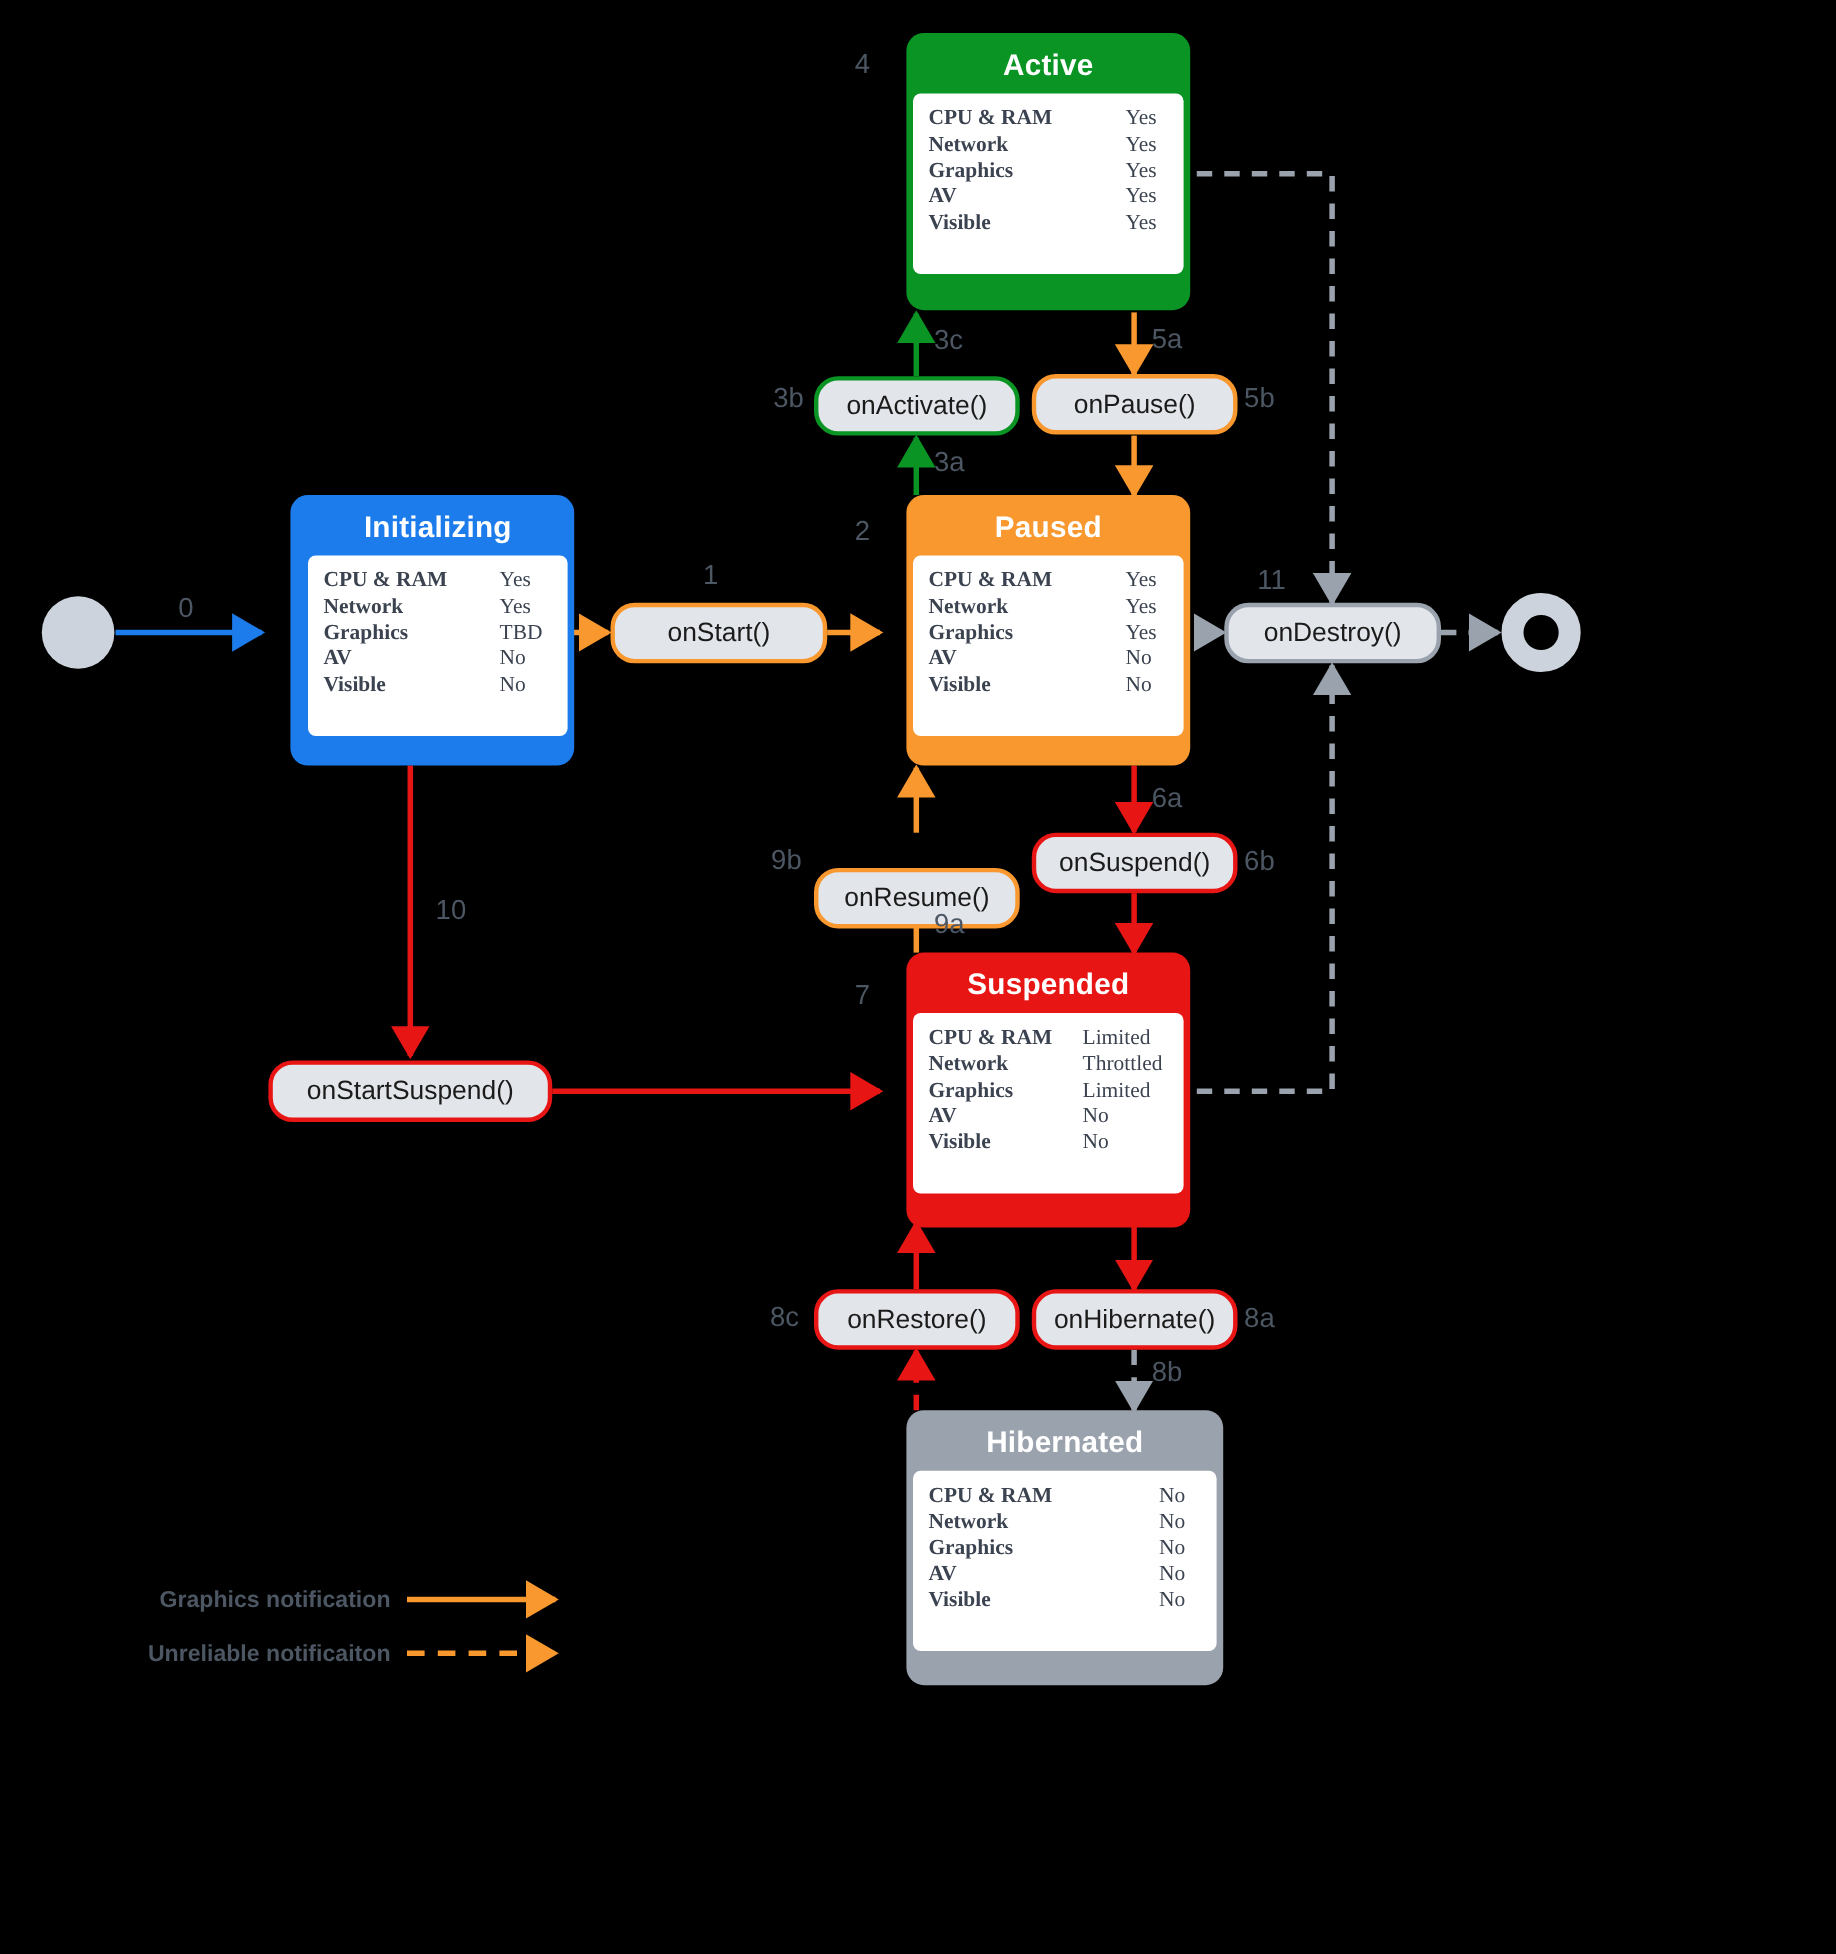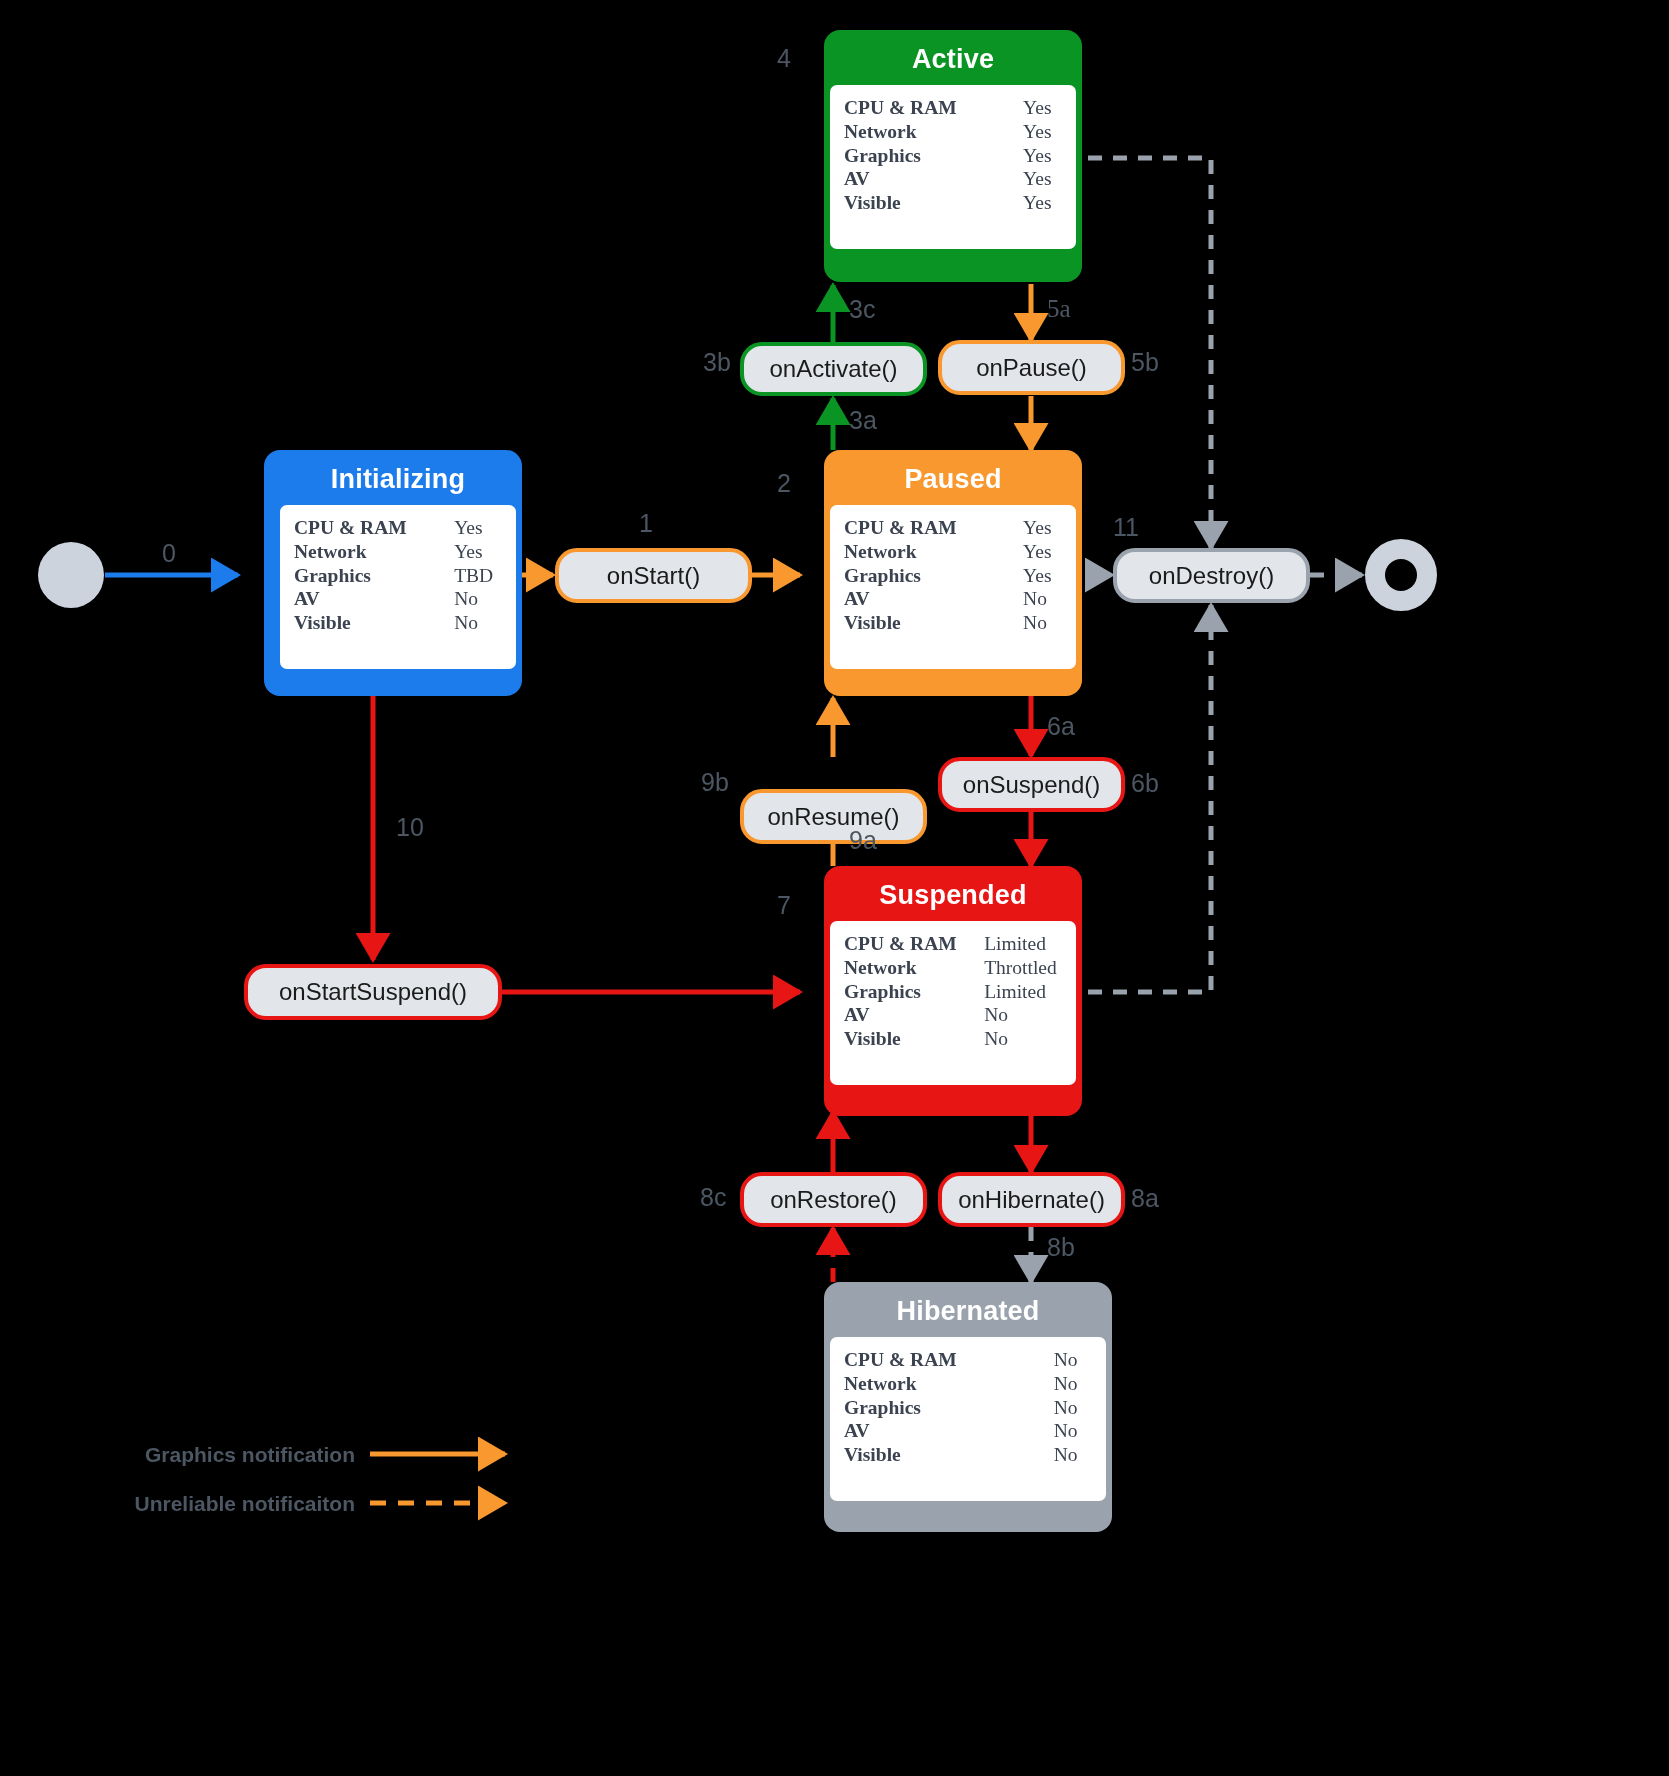--- a/index.html
+++ b/index.html
@@ -288,32 +288,32 @@
 
   <div class="event ev-gray" style="left:1113px;top:548px;width:197px;height:55px;">onDestroy()</div>
 
   <div class="lbl" style="left:162px;top:541px;">0</div>
   <div class="lbl" style="left:639px;top:511px;">1</div>
   <div class="lbl" style="left:777px;top:471px;">2</div>
   <div class="lbl" style="left:849px;top:408px;">3a</div>
   <div class="lbl" style="left:703px;top:350px;">3b</div>
   <div class="lbl" style="left:849px;top:297px;">3c</div>
   <div class="lbl" style="left:777px;top:46px;">4</div>
-  <div class="lbl" style="left:1047px;top:296px;font-family:Liberation Serif, serif;">5a</div>
+  <div class="lbl" style="left:1047px;top:296px;">5a</div>
   <div class="lbl" style="left:1131px;top:350px;">5b</div>
   <div class="lbl" style="left:1047px;top:714px;">6a</div>
   <div class="lbl" style="left:1131px;top:771px;">6b</div>
   <div class="lbl" style="left:777px;top:893px;">7</div>
   <div class="lbl" style="left:1131px;top:1186px;">8a</div>
   <div class="lbl" style="left:1047px;top:1235px;">8b</div>
   <div class="lbl" style="left:700px;top:1185px;">8c</div>
   <div class="lbl" style="left:849px;top:828px;">9a</div>
   <div class="lbl" style="left:701px;top:770px;">9b</div>
   <div class="lbl" style="left:396px;top:815px;">10</div>
-  <div class="lbl" style="left:1113px;top:515px;">11</div>
+  <div class="lbl" style="left:1143px;top:515px;">11</div>
 
   <div class="legend-text" style="left:0px;top:1443px;width:355px;">Graphics notification</div>
   <div class="legend-text" style="left:0px;top:1492px;width:355px;">Unreliable notificaiton</div>
 
   <svg class="wires" style="pointer-events:none;" viewBox="0 0 1669 1776" xmlns="http://www.w3.org/2000/svg">
     <defs>
       <marker id="lg-orange" markerWidth="7" markerHeight="7" refX="5.4" refY="3.5" orient="auto" markerUnits="strokeWidth">
         <path d="M0,0 L6,3.5 L0,7 z" fill="#f8982e"></path>
       </marker>
     </defs>

